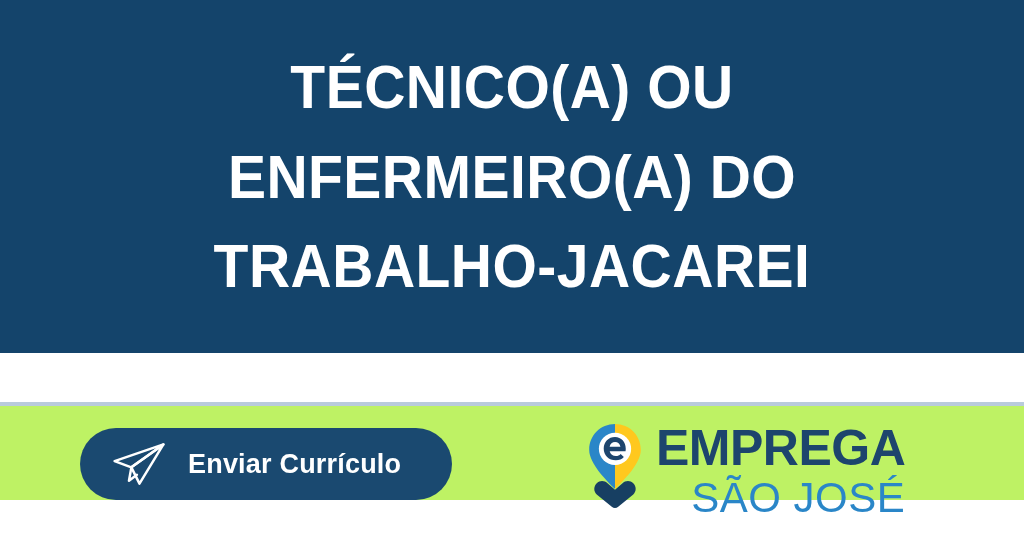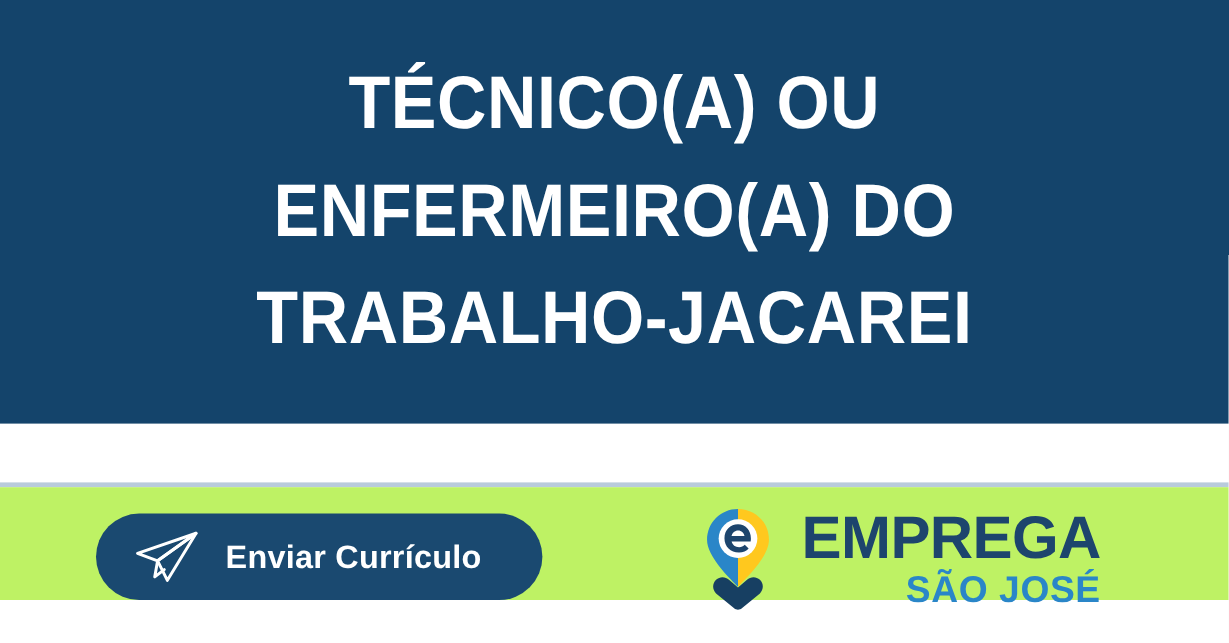--- a/index.html
+++ b/index.html
@@ -117,42 +117,42 @@
   }
 
   .pin-icon {
     flex: 0 0 auto;
     width: 54px;
     height: 86px;
     margin-top: 3px;
   }
 
   .brand-words {
-    margin-left: 26px;
+    margin-left: 14px;
     display: flex;
     flex-direction: column;
     align-items: flex-end;
     padding-top: 4px;
   }
 
   .brand-name {
     color: #1d456d;
     font-family: "Liberation Sans", "DejaVu Sans", sans-serif;
     font-weight: bold;
     font-size: 50px;
     line-height: 0.96;
     letter-spacing: -0.5px;
     white-space: nowrap;
   }
 
   .brand-sub {
     color: #2a86c8;
     font-family: "Liberation Sans", "DejaVu Sans", sans-serif;
-    font-weight: bold;
-    font-size: 31px;
+    font-weight: normal;
+    font-size: 42px;
     line-height: 1.15;
     letter-spacing: 0.5px;
     white-space: nowrap;
     margin-top: 2px;
   }
 </style>
 </head>
 <body>
 
 <div class="card">

